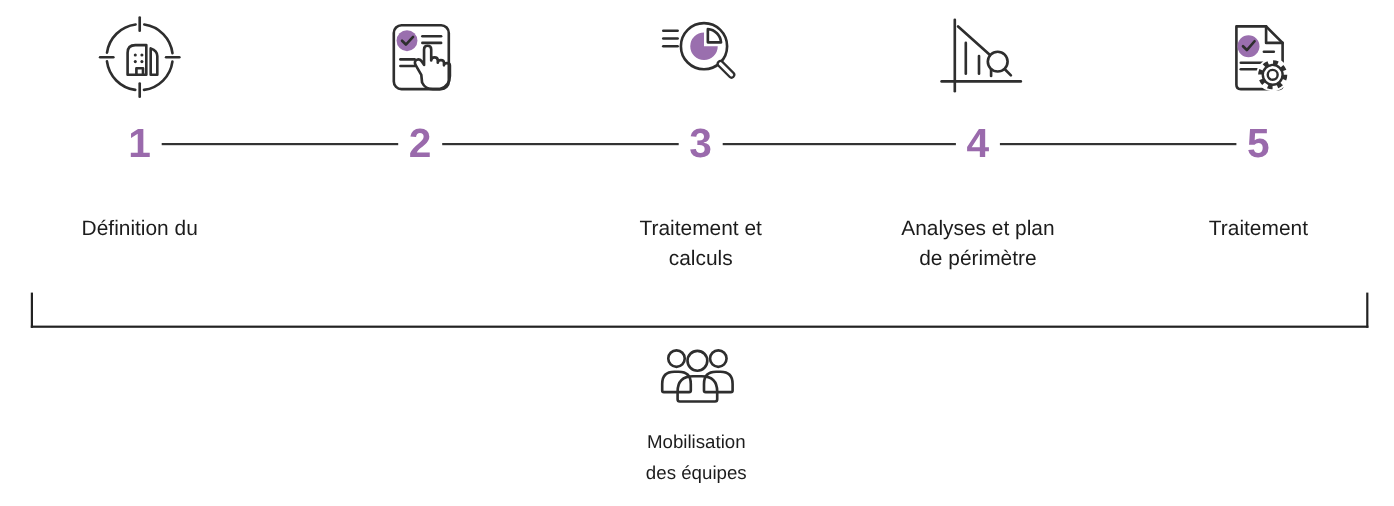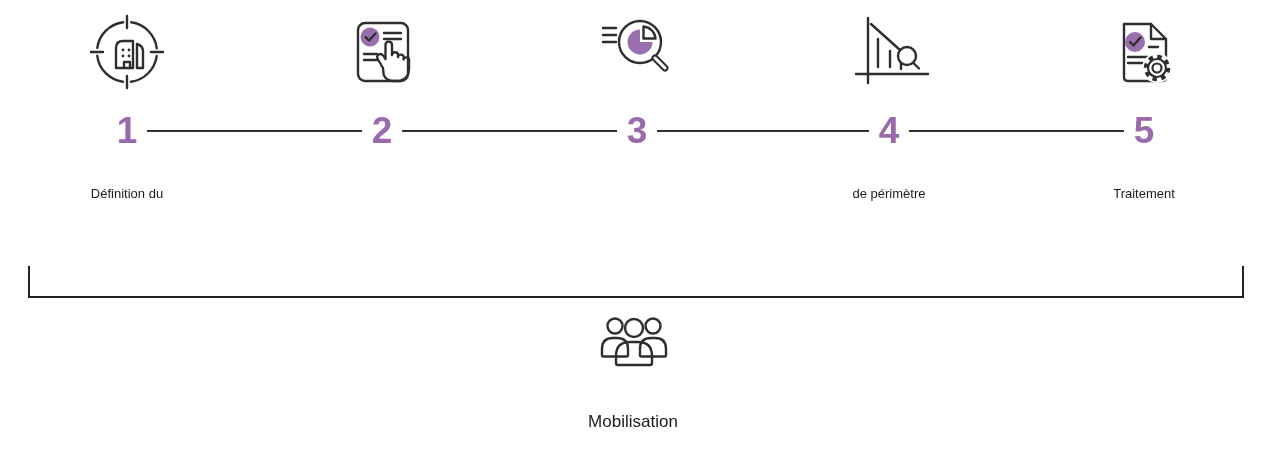--- a/index.html
+++ b/index.html
@@ -19,38 +19,38 @@
     height:104px;width:100%;
     display:flex;align-items:center;justify-content:center;
   }
   .icon-wrap svg{display:block;}
   .step-number{
     margin-top:4px;height:46px;line-height:46px;
     font-size:37px;font-weight:bold;
     letter-spacing:0px;
   }
   .step-label{
-    margin-top:26px;
-    font-size:13px;line-height:27px;
+    margin-top:41px;
+    font-size:19px;line-height:27px;
     color:#1c1c1c;
   }
   .connector{
     position:absolute;top:130px;height:2px;background:#333333;
   }
   .bracket{
     position:absolute;left:28px;top:266px;width:1212px;height:30px;
     border-left:2px solid #222222;
     border-right:2px solid #222222;
     border-bottom:2px solid #222222;
   }
   .footer-icon{
     position:absolute;left:600px;top:314px;width:68px;height:56px;
   }
   .footer-label{
-    position:absolute;left:523px;top:408px;width:220px;
+    position:absolute;left:523px;top:388px;width:220px;
     text-align:center;font-size:17px;line-height:28px;color:#1c1c1c;
   }
   .ico{stroke:#2e2e2e;stroke-width:2.4;fill:none;stroke-linecap:round;stroke-linejoin:round;}
 </style>
 </head>
 <body>
 
 <div class="canvas">
 
   <div class="connector" style="left:147px;width:215px;"></div>
@@ -104,37 +104,42 @@
         <line class="ico" x1="6" y1="24" x2="19" y2="24"></line>
         <line class="ico" x1="6" y1="31" x2="19" y2="31"></line>
         <circle class="ico" cx="43" cy="31" r="21" fill="#ffffff"></circle>
         <path d="M43,31 L43,18.5 A12.5,12.5 0 1 0 55.5,31 Z" fill="#9a6fae"></path>
         <path class="ico" stroke-width="2" d="M46.5,15.5 A13,13 0 0 1 58.5,27.5 L46.5,27.5 Z" fill="#ffffff"></path>
         <line x1="58" y1="47" x2="68" y2="57" stroke="#2e2e2e" stroke-width="7" stroke-linecap="round"></line>
         <line x1="58" y1="47" x2="68" y2="57" stroke="#ffffff" stroke-width="3" stroke-linecap="round"></line>
       </svg>
     </div>
     <div class="step-number" style="color:#9a6aac;">3</div>
+    <div class="step-label">
+      <div>Traitement et</div>
+      <div>calculs</div>
+    </div>
   </div>
 
   <div class="step" style="left:762px;">
     <div class="icon-wrap">
       <svg width="90" height="82" viewBox="0 0 90 82">
         <line class="ico" x1="24" y1="7" x2="24" y2="72"></line>
         <line class="ico" x1="12" y1="63" x2="84" y2="63"></line>
         <line class="ico" x1="27" y1="13" x2="56" y2="39"></line>
         <line class="ico" x1="34" y1="28" x2="34" y2="56"></line>
         <line class="ico" x1="46" y1="40" x2="46" y2="56"></line>
         <line class="ico" x1="57" y1="52" x2="57" y2="58"></line>
         <circle class="ico" cx="63" cy="45" r="9" fill="#ffffff"></circle>
         <line class="ico" x1="69.5" y1="52" x2="75" y2="57.5"></line>
       </svg>
     </div>
     <div class="step-number" style="color:#9a6aac;">4</div>
     <div class="step-label">
+      <div>Analyses et plan</div>
       <div>de périmètre</div>
     </div>
   </div>
 
   <div class="step" style="left:1017px;">
     <div class="icon-wrap">
       <svg width="80" height="82" viewBox="0 0 80 82">
         <path class="ico" fill="#ffffff" d="M20,13 H47 L62,28 V66 Q62,70 58,70 H24 Q20,70 20,66 Z"></path>
         <path class="ico" fill="#ffffff" d="M47,13 V28 H62"></path>
         <circle cx="31" cy="31" r="10" fill="#9a6fae"></circle>
@@ -163,15 +168,16 @@
       <path class="ico" fill="#ffffff" d="M2,41 V35 Q2,24 13,24 H17 Q28,24 28,35 V41 Q28,42.5 26.5,42.5 H3.5 Q2,42.5 2,41 Z"></path>
       <circle class="ico" cx="53" cy="12" r="7.5" fill="#ffffff"></circle>
       <path class="ico" fill="#ffffff" d="M40,41 V35 Q40,24 51,24 H55 Q66,24 66,35 V41 Q66,42.5 64.5,42.5 H41.5 Q40,42.5 40,41 Z"></path>
       <circle class="ico" cx="34" cy="14" r="9" fill="#b78ac2"></circle>
       <path class="ico" fill="#ffffff" d="M16,49 V42 Q16,28 30,28 H38 Q52,28 52,42 V49 Q52,51 50,51 H18 Q16,51 16,49 Z"></path>
     </svg>
   </div>
 
   <div class="footer-label">
     <div>Mobilisation</div>
+    <div>des équipes</div>
   </div>
 
 </div>
 
 </body></html>

